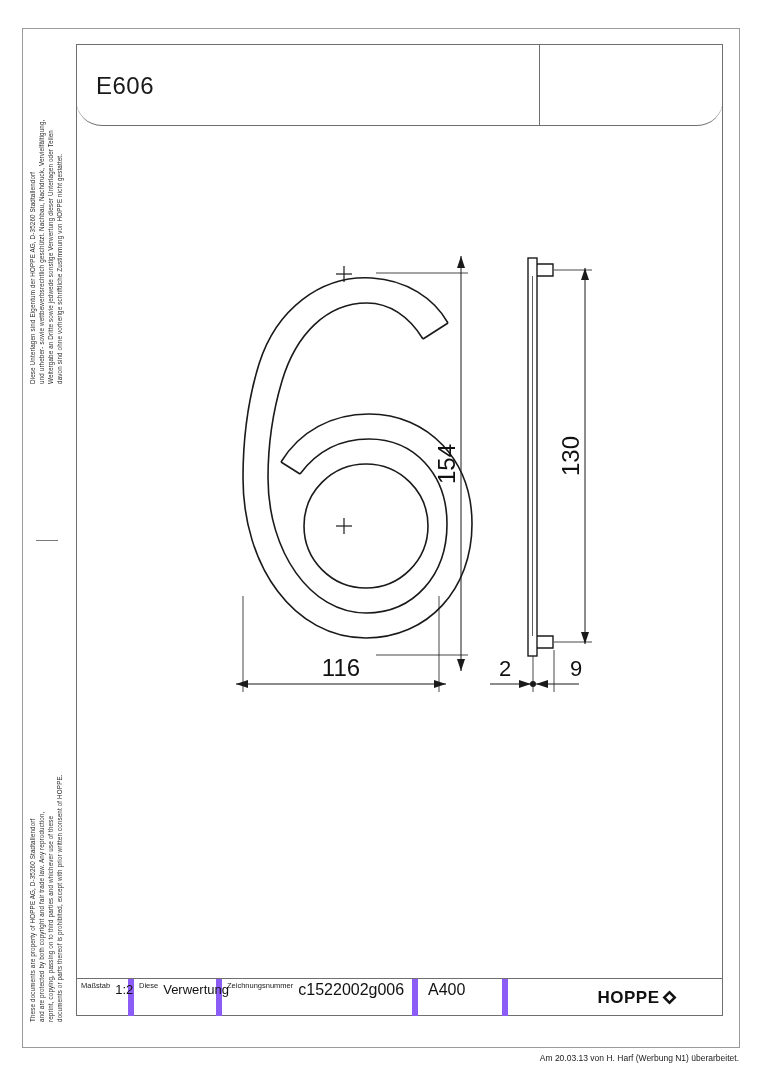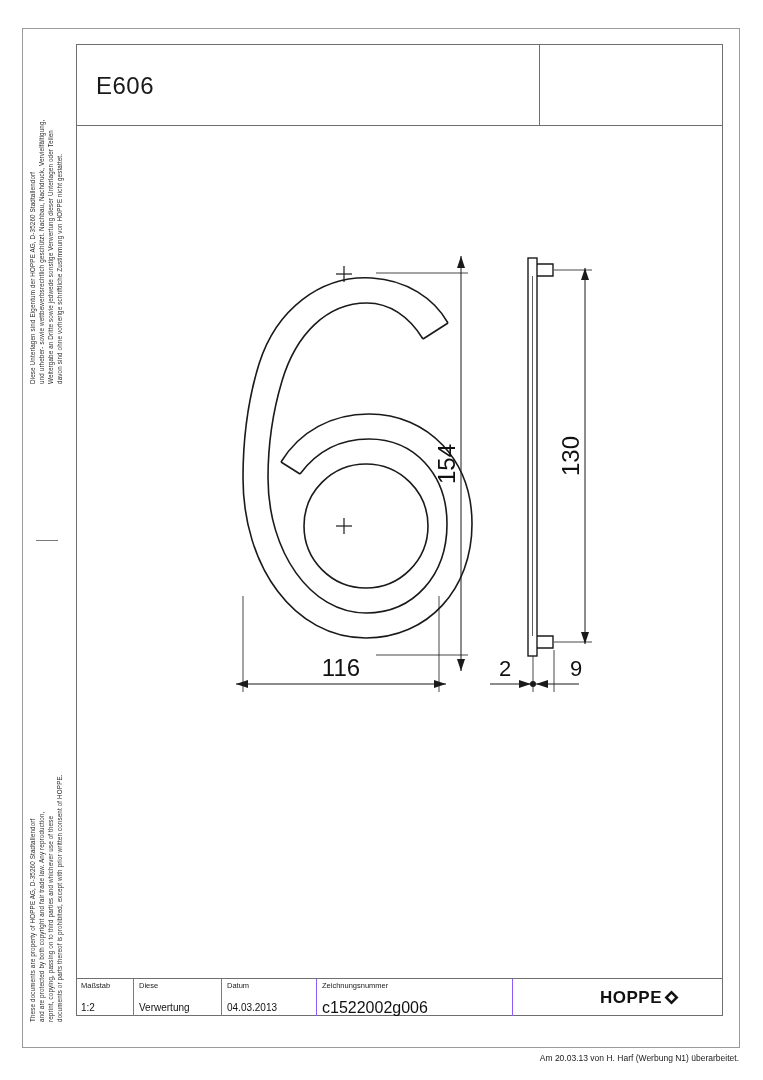--- a/index.html
+++ b/index.html
@@ -47,20 +47,21 @@
 
   
   .title-block {
     position: absolute;
     left: 76px;
     top: 44px;
     width: 647px;
     height: 82px;
     border-bottom: 1px solid #6f6f6f;
     box-sizing: border-box;
+    border-radius: 26px;
   }
   .title-block .divider {
     position: absolute;
     left: 463px;
     top: 0;
     width: 1px;
     height: 82px;
     background: #6f6f6f;
   }
   .title-code {
@@ -120,34 +121,34 @@
     width: 647px;
     height: 38px;
     border-top: 1px solid #6f6f6f;
     box-sizing: border-box;
     display: flex;
     align-items: stretch;
   }
   .bb-cell {
     position: relative;
     box-sizing: border-box;
-    border-right: 1px solid #8b5cf6;
+    border-right: 6px solid #8b5cf6;
     display: flex;
-    flex-direction: column;
-    justify-content: space-between;
+    flex-direction: row;
+    justify-content: flex-start;
   }
   .bb-cell:last-child { border-right: none; }
   .bb-head {
     font-size: 7.5px;
     color: #1a1a1a;
     padding: 2px 0 0 5px;
     line-height: 10px;
   }
   .bb-val {
-    font-size: 10px;
+    font-size: 13px;
     color: #111;
     padding: 2px 0 0 5px;
     line-height: 17px;
   }
   .bb-val.big {
     font-size: 16px;
   }
   .bb-val.right {
     text-align: right;
     padding-right: 8px;
@@ -306,27 +307,27 @@
 
   <div class="bottom-block">
     <div class="bb-cell" style="width:58px">
       <div class="bb-head">Maßstab</div>
       <div class="bb-val">1:2</div>
     </div>
     <div class="bb-cell" style="width:88px">
       <div class="bb-head">Diese</div>
       <div class="bb-val">Verwertung</div>
     </div>
-    <div class="bb-cell" style="width:95px">
-      <div class="bb-head">Datum</div>
-      <div class="bb-val">04.03.2013</div>
-    </div>
     <div class="bb-cell" style="width:196px">
       <div class="bb-head">Zeichnungsnummer</div>
       <div class="bb-val big">c1522002g006</div>
+    </div>
+    <div class="bb-cell" style="width:90px">
+      <div class="bb-head"></div>
+      <div class="bb-val big right">A400</div>
     </div>
     <div class="bb-cell logo" style="flex:1">
       <div class="logo-wrap">
         <span class="logo-text">HOPPE</span>
         <span class="logo-mark">
           <svg width="15" height="15" viewBox="0 0 15 15">
             <polygon points="7.5,0.5 14.5,7.5 7.5,14.5 0.5,7.5" fill="#111"></polygon>
             <polygon points="7.5,4 11,7.5 7.5,11 4,7.5" fill="#fff"></polygon>
           </svg>
         </span>

